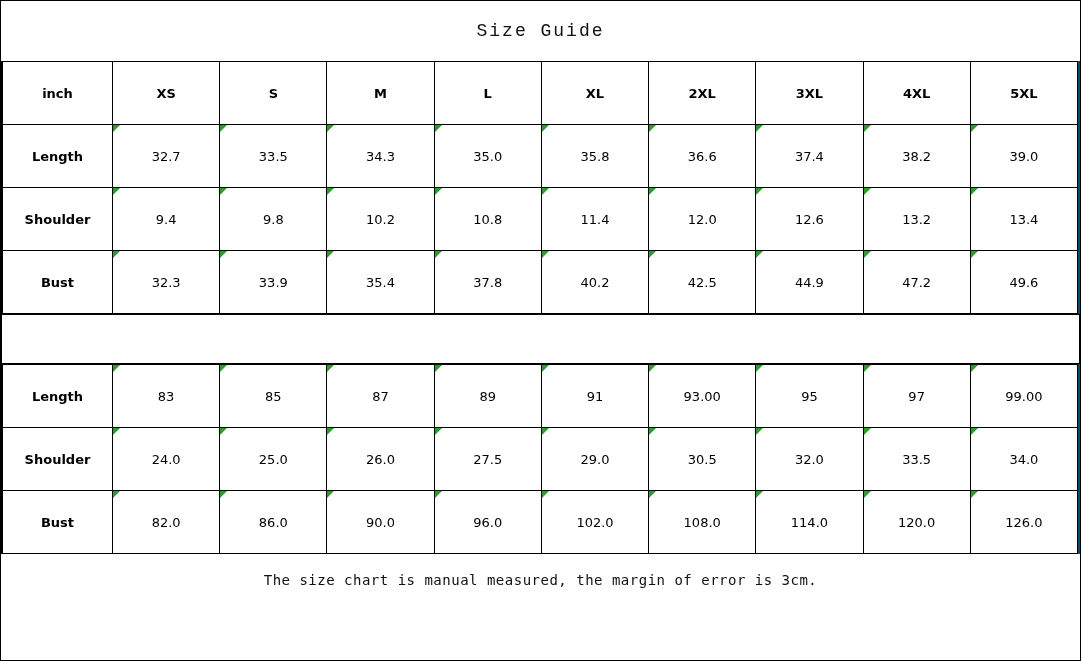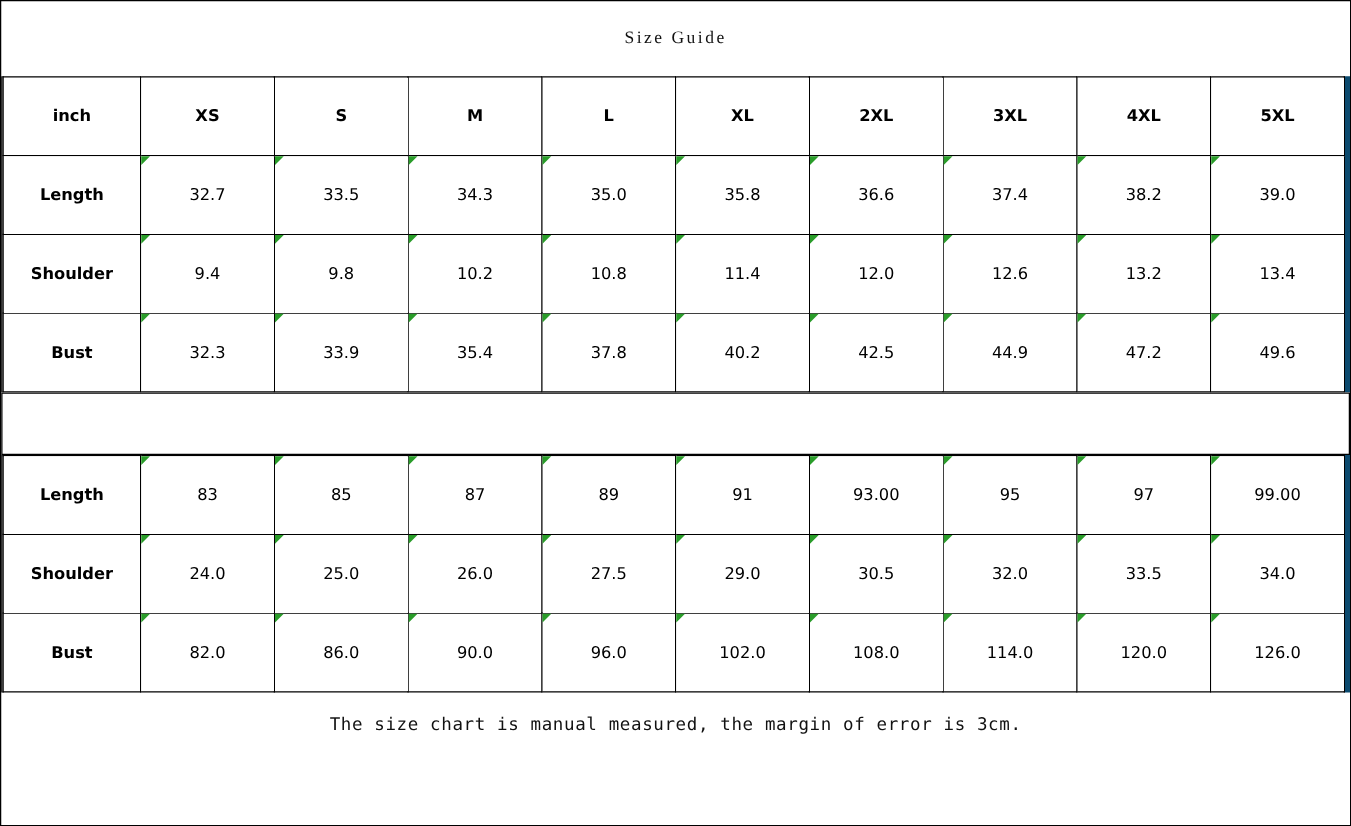--- a/index.html
+++ b/index.html
@@ -19,22 +19,22 @@
     width: 1081px;
     height: 661px;
     box-sizing: border-box;
     border: 1px solid #000000;
   }
   .title {
     height: 60px;
     display: flex;
     align-items: center;
     justify-content: center;
-    font-family: Liberation Serif, serif;
-    font-size: 14px;
+    font-family: Liberation Mono, monospace;
+    font-size: 18px;
     letter-spacing: 2px;
     color: #111111;
   }
   table.size-table {
     width: 100%;
     border-collapse: collapse;
     table-layout: fixed;
   }
   table.size-table td,
   table.size-table th {
@@ -77,21 +77,21 @@
     display: flex;
     align-items: center;
     justify-content: center;
     font-family: "DejaVu Sans Mono", monospace;
     font-size: 14px;
     letter-spacing: 0.5px;
     color: #111111;
   }
   .tbl-wrap {
     border-left: 1px solid #000000;
-    border-right: 4px solid #0c4a6e;
+    border-right: 2px solid #0c4a6e;
   }
 </style>
 </head>
 <body>
 
 <div class="page">
 
   <div class="title">Size Guide</div>
 
   <div class="tbl-wrap">

